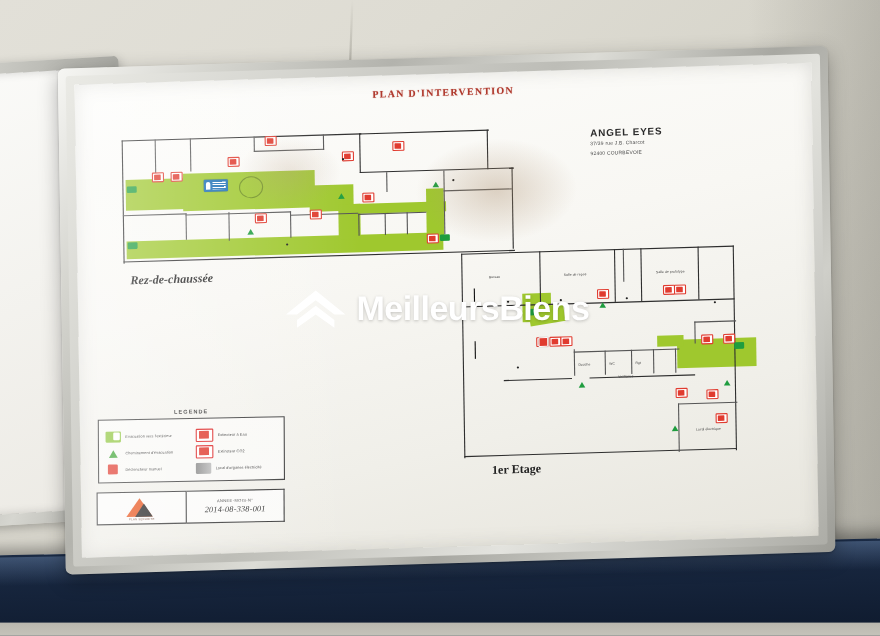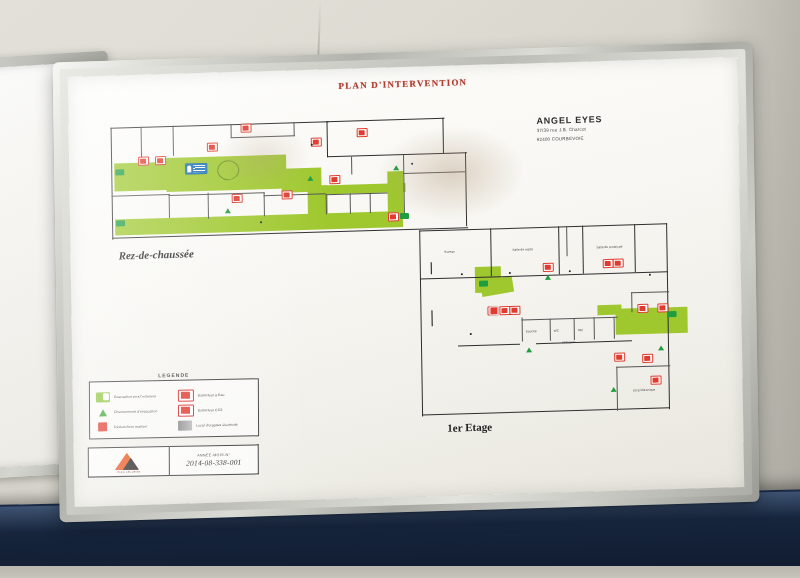--- a/index.html
+++ b/index.html
@@ -432,14 +432,23 @@
           <div class="stamp-date-val">2014-08-338-001</div>
         </div>
       </div>
 
       <div class="panel-grime"></div>
       <div class="panel-grime2"></div>
       <div class="panel-glare"></div>
     </div>
   </div>
 
+  <div class="watermark">
+    <div class="wm-logo">
+      <svg viewBox="0 0 58 38" width="58" height="38" aria-hidden="true">
+        <path d="M29 2 L56 24 L46 24 L29 11 L12 24 L2 24 Z" fill="#ffffff"></path>
+        <path d="M29 16 L46 29 L46 36 L29 24 L12 36 L12 29 Z" fill="#ffffff"></path>
+      </svg>
+    </div>
+    <div class="wm-text">MeilleursBiens</div>
+  </div>
 
 </div>
 
 </body></html>

